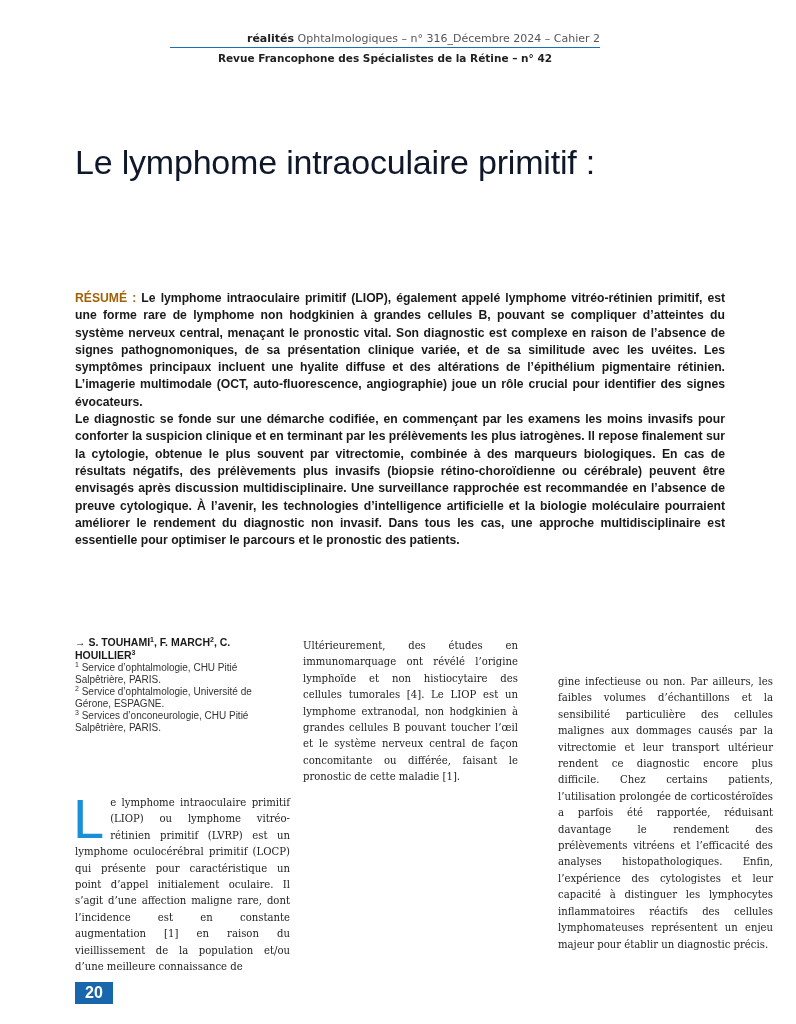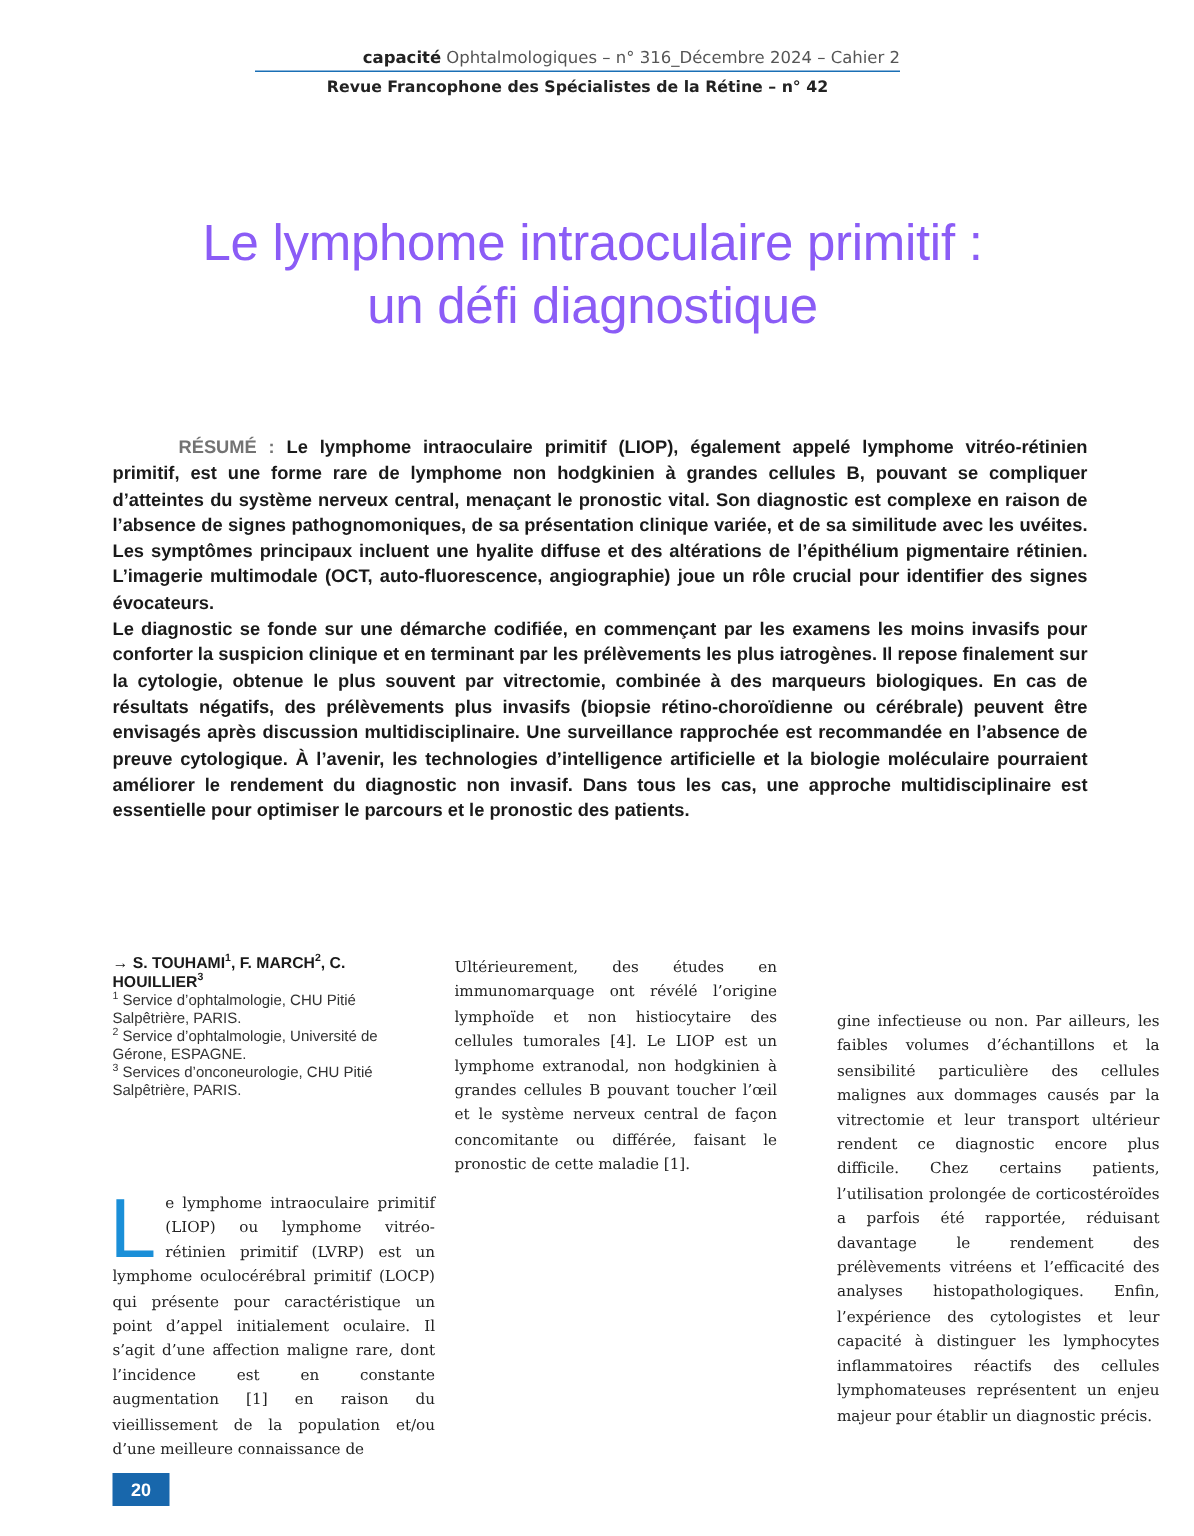--- a/index.html
+++ b/index.html
@@ -1,48 +1,47 @@
 <!DOCTYPE html>
 <html><head>
 <meta charset="utf-8">
 <style>
   html, body { margin:0; padding:0; background:#ffffff; }
   body { width:796px; height:1024px; position:relative; overflow:hidden; font-family:"Liberation Sans", sans-serif; color:#1a1a1a; }
   .hdr1 { position:absolute; left:170px; top:32px; width:430px; text-align:right; font-family:"DejaVu Sans", sans-serif; font-size:11px; color:#555; white-space:nowrap; }
   .hdr1 b { color:#222; font-weight:bold; }
   .hdr-rule { position:absolute; left:170px; top:47px; width:430px; height:0; border-top:1.5px solid #1a6fb5; }
   .hdr2 { position:absolute; left:170px; top:52px; width:430px; text-align:center; font-family:"DejaVu Sans", sans-serif; font-weight:bold; font-size:10.5px; color:#222; white-space:nowrap; }
-  .title { position:absolute; left:75px; top:141px; width:640px; font-family:"Liberation Sans", sans-serif; font-size:34px; line-height:42px; color:#8b5cf6; font-weight:normal; letter-spacing:-0.2px;text-align:center; }
+  .title { position:absolute; left:75px; top:141px; width:640px; font-family:"Liberation Sans", sans-serif; font-size:34px; line-height:42px; color:#0f172a; font-weight:normal; letter-spacing:-0.2px; }
   .abstract { position:absolute; left:75px; top:290px; width:650px; font-family:"Liberation Sans", sans-serif; font-weight:bold; font-size:12.2px; line-height:17.3px; color:#1a1a1a; text-align:justify; }
-  .abstract .lbl { color:#737373;margin-left:44px; }
+  .abstract .lbl { color:#a16207; }
   .abstract p { margin:0; }
   .authors { position:absolute; left:75px; top:636px; width:215px; font-family:"Liberation Sans", sans-serif; font-size:10px; line-height:12px; color:#333; }
   .authors .names { font-weight:bold; font-size:10.5px; color:#1a1a1a; line-height:13px; }
   .authors .arrow { font-weight:bold; }
   .authors sup { font-size:7px; vertical-align:super; line-height:0; }
   .authors .aff { margin:0; }
   .col { position:absolute; top:638px; width:215px; font-family:"DejaVu Serif", serif; font-size:10.1px; line-height:16.4px; color:#222; text-align:justify; hyphens:manual; }
   .col p { margin:0 0 16px 0; }
   .col1 { left:75px; top:795px; }
   .col2 { left:303px; }
   .col3 { left:558px;margin-top:36px; }
   .dropcap { float:left; font-family:"Liberation Sans", sans-serif; font-size:56px; line-height:44px; color:#1a8fd8; margin:2px 6px 0 -2px; font-weight:normal; }
-  .pagenum { position:absolute; left:75px; top:982px; width:38px; height:22px; background:#1867ac; color:#fff; font-family:"Liberation Sans", sans-serif; font-weight:bold; font-size:12px; line-height:22px; text-align:center; }
+  .pagenum { position:absolute; left:75px; top:982px; width:38px; height:22px; background:#1867ac; color:#fff; font-family:"Liberation Sans", sans-serif; font-weight:bold; font-size:16px; line-height:22px; text-align:center; }
   i { font-style:italic; }
 </style>
 </head>
 <body>
 
-<div class="hdr1"><b>capacité</b><span> Ophtalmologiques – n° 316_Décembre 2024 – Cahier 2</span></div>
+<div class="hdr1"><b>réalités</b><span> Ophtalmologiques – n° 316_Décembre 2024 – Cahier 2</span></div>
 <div class="hdr-rule"></div>
 <div class="hdr2">Revue Francophone des Spécialistes de la Rétine – n° 42</div>
 
 <h1 class="title" style="margin:0;">
   <span>Le lymphome intraoculaire primitif :</span><br>
-  <span>un défi diagnostique</span>
 </h1>
 
 <div class="abstract">
   <p><span class="lbl">RÉSUMÉ :</span><span> Le lymphome intraoculaire primitif (LIOP), également appelé lymphome vitréo-rétinien primitif, est une forme rare de lymphome non hodgkinien à grandes cellules B, pouvant se compliquer d’atteintes du système nerveux central, menaçant le pronostic vital. Son diagnostic est complexe en raison de l’absence de signes pathognomoniques, de sa présentation clinique variée, et de sa similitude avec les uvéites. Les symptômes principaux incluent une hyalite diffuse et des altérations de l’épithélium pigmentaire rétinien. L’imagerie multimodale (OCT, auto-fluorescence, angiographie) joue un rôle crucial pour identifier des signes évocateurs.</span></p>
   <p>Le diagnostic se fonde sur une démarche codifiée, en commençant par les examens les moins invasifs pour conforter la suspicion clinique et en terminant par les prélèvements les plus iatrogènes. Il repose finalement sur la cytologie, obtenue le plus souvent par vitrectomie, combinée à des marqueurs biologiques. En cas de résultats négatifs, des prélèvements plus invasifs (biopsie rétino-choroïdienne ou cérébrale) peuvent être envisagés après discussion multidisciplinaire. Une surveillance rapprochée est recommandée en l’absence de preuve cytologique. À l’avenir, les technologies d’intelligence artificielle et la biologie moléculaire pourraient améliorer le rendement du diagnostic non invasif. Dans tous les cas, une approche multidisciplinaire est essentielle pour optimiser le parcours et le pronostic des patients.</p>
 </div>
 
 <div class="authors">
   <div class="names">
     <span class="arrow">→</span>

